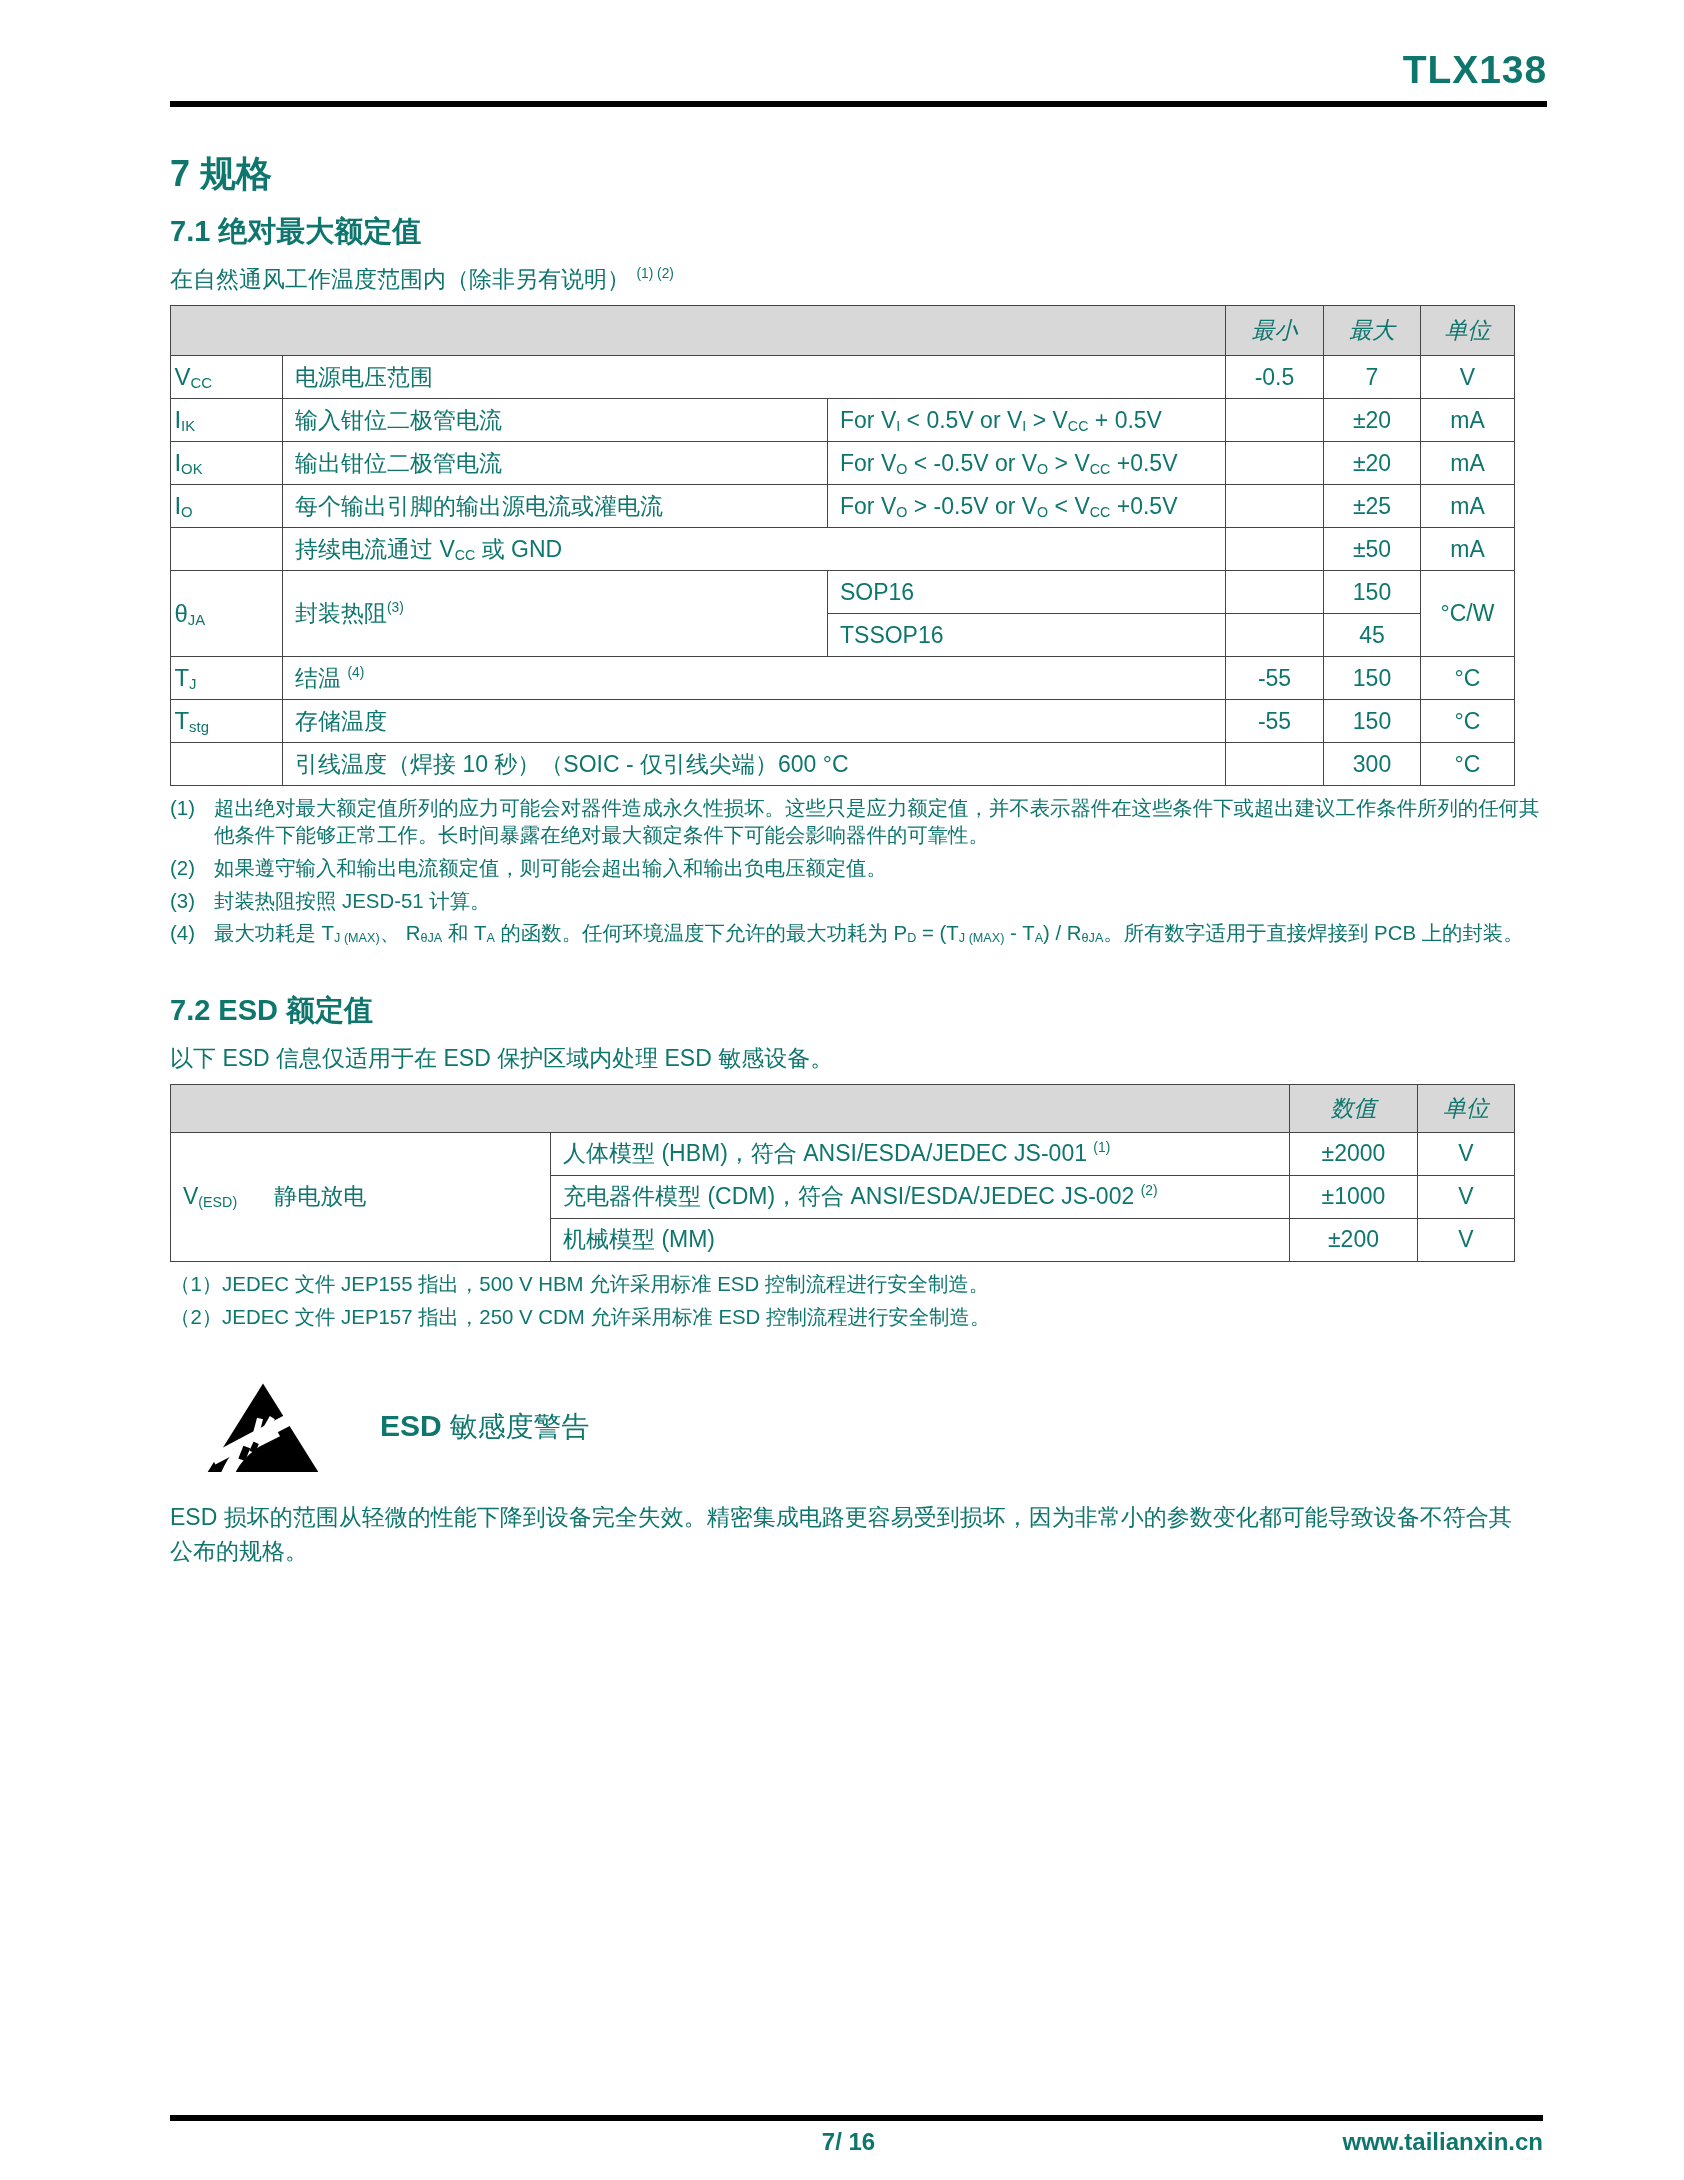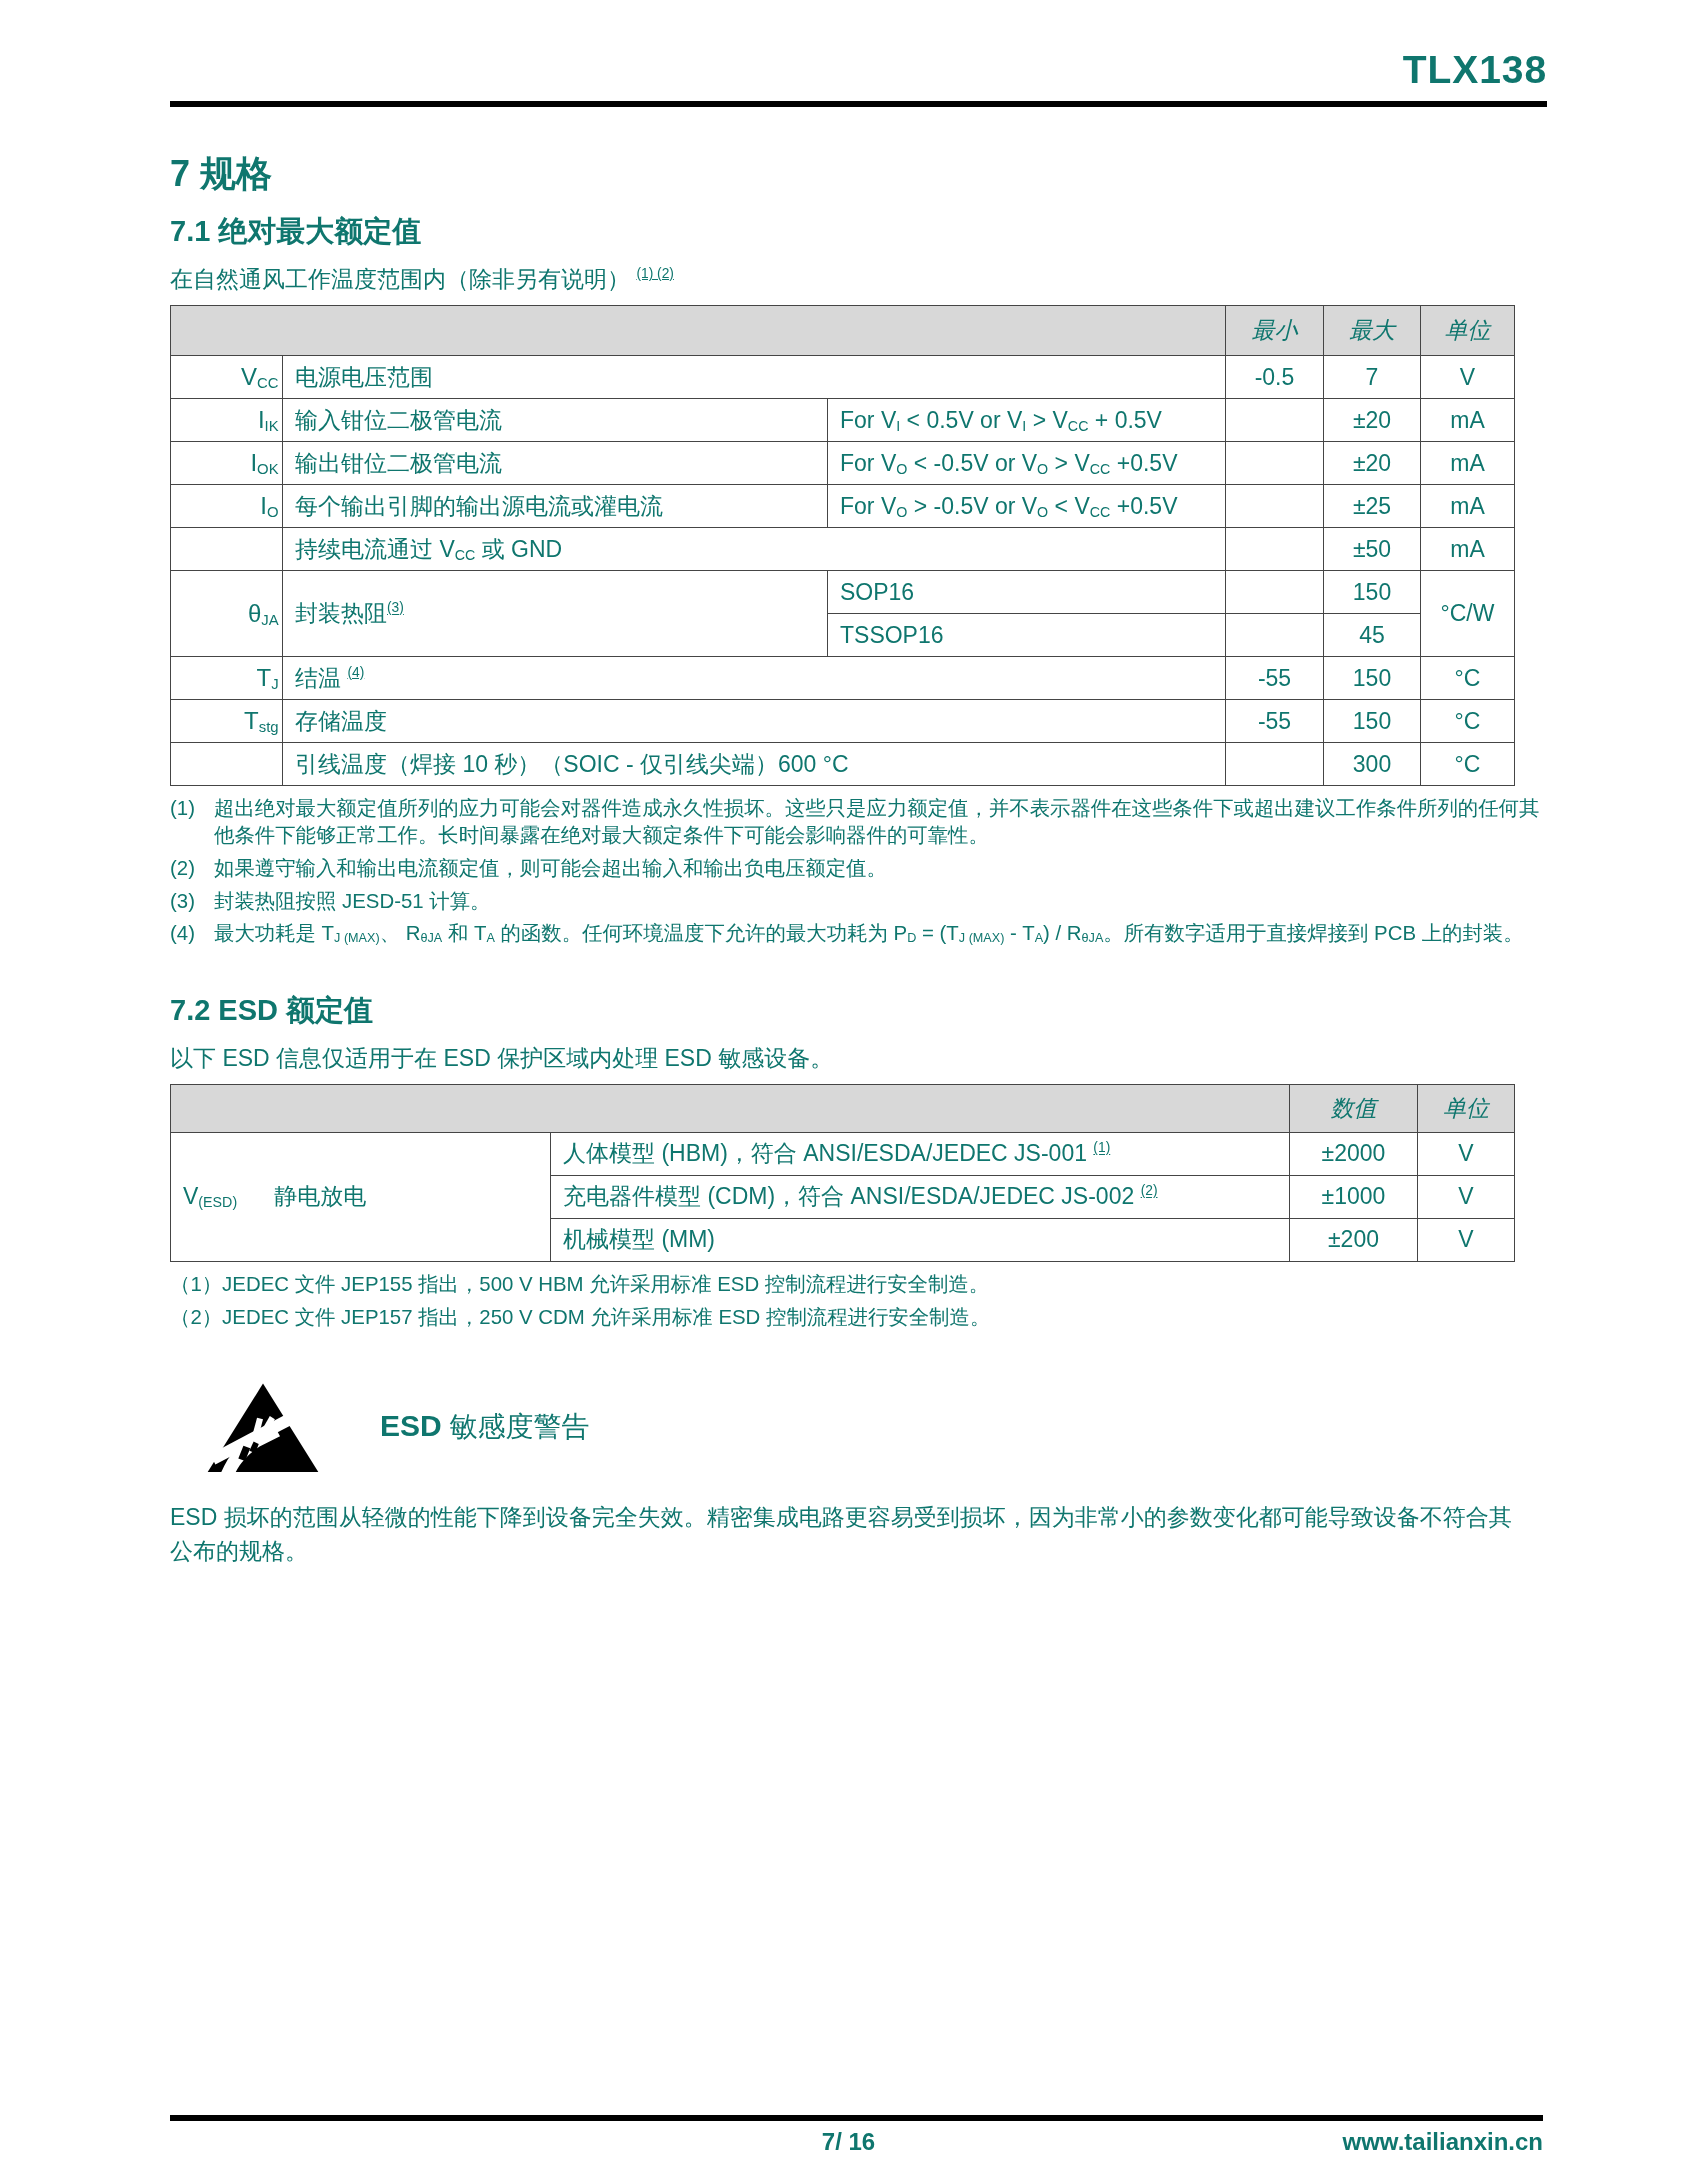--- a/index.html
+++ b/index.html
@@ -11,30 +11,30 @@
   .doc-head{padding-top:48px;text-align:right;}
   .doc-num{font-size:39px;font-weight:bold;letter-spacing:0.9px;}
   .head-rule{margin-top:8.5px;height:6px;background:#000;}
 
   
   .h1{margin-top:43px;font-size:36px;font-weight:bold;}
   .h2{margin-top:13.6px;font-size:29px;font-weight:bold;}
   .h2b{margin-top:43px;font-size:29px;font-weight:bold;}
   .intro{margin-top:12px;font-size:23px;}
 
-  sup{font-size:60%;vertical-align:super;text-decoration:underline;}
+  sup{font-size:60%;vertical-align:super;}
   sub{font-size:62%;vertical-align:-0.18em;}
 
   
   table{border-collapse:collapse;table-layout:fixed;width:1343px;margin-top:10.2px;}
   td{border:1.7px solid #454545;font-size:23px;padding:0 12px;height:42px;
      overflow:hidden;white-space:nowrap;}
   tr.thead td{background:#d8d8d8;height:49px;text-align:center;padding:0 3.4px;font-style:italic;}
   td.c{text-align:center;padding:0 3.4px;}
-  td.sym{text-align:right;font-size:24px;padding:0 3.4px;}
+  td.sym{text-align:left;font-size:24px;padding:0 3.4px;}
   .t2 tr.thead td{height:47px;}
   .vesd-gap{display:inline-block;width:37px;}
 
   
   .notes{margin-top:8.5px;font-size:20.4px;line-height:1.35;}
   .note{display:flex;margin-top:5.1px;}
   .note .nn{flex:0 0 44px;}
   .note .nt{flex:1;}
   .notes2{margin-top:8.5px;font-size:20.4px;line-height:1.45;}
   .note2{margin-top:3.4px;}

